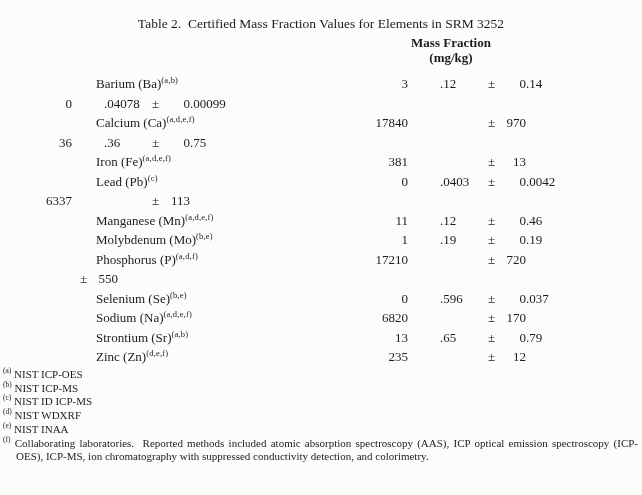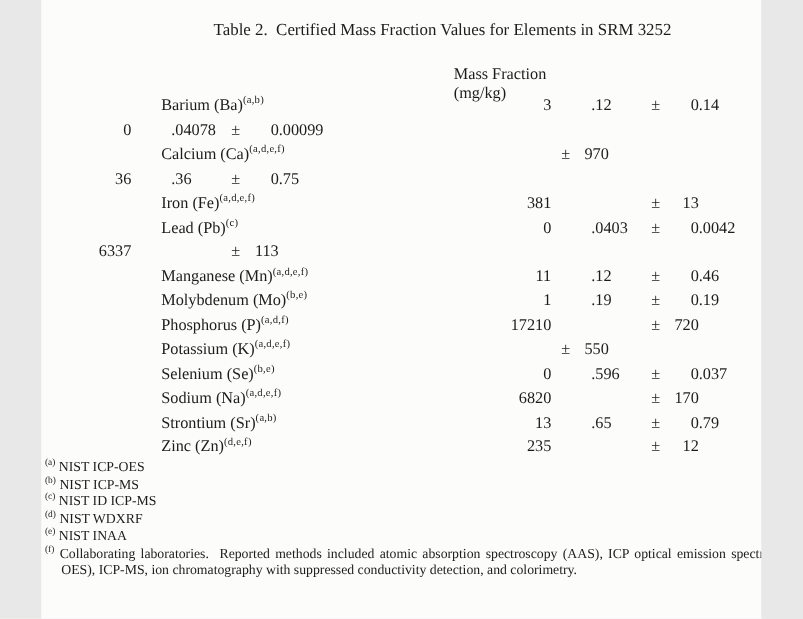--- a/index.html
+++ b/index.html
@@ -1,33 +1,33 @@
 <!DOCTYPE html>
 <html><head>
 <meta charset="utf-8">
 <style>
   html,body{margin:0;padding:0;}
   body{background:#e8e8e8;}
   .page{
     position:relative;
-    width:576px;height:495px;
+    width:642px;height:495px;
     margin:0 auto;
     background:#fcfcfb;
     color:#1c1c1c;
     font-family:"Liberation Serif","DejaVu Serif",serif;
     font-size:13px;
     overflow:hidden;
   }
   .title{
     position:absolute;top:16px;left:0;width:642px;
     text-align:center;font-size:13.5px;white-space:pre;
   }
   .col-header{
-    position:absolute;top:52px;left:330px;width:242px;
-    text-align:left;line-height:14.5px;
+    position:absolute;top:36px;left:330px;width:242px;
+    text-align:center;line-height:14.5px;font-weight:bold;
   }
   .rows{position:absolute;top:74px;left:0;width:642px;}
   .trow{display:flex;height:19.5px;line-height:19.5px;white-space:pre;}
   .c{display:block;flex:0 0 auto;}
   .label{margin-left:96px;width:240px;text-align:left;}
   .vint {width:72px;text-align:right;}
   .vfrac{width:48px;text-align:left;padding-left:32px;}
   .pm   {width:14px;text-align:left;}
   .uint {width:24px;text-align:right;}
   .ufrac{width:60px;text-align:left;}
@@ -47,29 +47,29 @@
 
 <div class="page">
   <div class="title">Table 2.&nbsp; Certified Mass Fraction Values for Elements in SRM 3252</div>
   <div class="col-header">
     <div>Mass Fraction</div>
     <div>(mg/kg)</div>
   </div>
   <div class="rows">
       <div class="trow"><span class="c label">Barium (Ba)<sup class="method">(a,b)</sup></span><span class="c vint">3</span><span class="c vfrac">.12</span><span class="c pm">±</span><span class="c uint">0</span><span class="c ufrac">.14</span></div>
       <div class="trow"><span class="c vint">0</span><span class="c vfrac">.04078</span><span class="c pm">±</span><span class="c uint">0</span><span class="c ufrac">.00099</span></div>
-      <div class="trow"><span class="c label">Calcium (Ca)<sup class="method">(a,d,e,f)</sup></span><span class="c vfrac"></span><span class="c pm">±</span><span class="c uint">970</span><span class="c ufrac"></span></div>
+      <div class="trow"><span class="c label">Calcium (Ca)<sup class="method">(a,d,e,f)</sup></span><span class="c vint">17840</span><span class="c vfrac"></span><span class="c pm">±</span><span class="c uint">970</span><span class="c ufrac"></span></div>
       <div class="trow"><span class="c vint">36</span><span class="c vfrac">.36</span><span class="c pm">±</span><span class="c uint">0</span><span class="c ufrac">.75</span></div>
       <div class="trow"><span class="c label">Iron (Fe)<sup class="method">(a,d,e,f)</sup></span><span class="c vint">381</span><span class="c vfrac"></span><span class="c pm">±</span><span class="c uint">13</span><span class="c ufrac"></span></div>
       <div class="trow"><span class="c label">Lead (Pb)<sup class="method">(c)</sup></span><span class="c vint">0</span><span class="c vfrac">.0403</span><span class="c pm">±</span><span class="c uint">0</span><span class="c ufrac">.0042</span></div>
       <div class="trow"><span class="c vint">6337</span><span class="c vfrac"></span><span class="c pm">±</span><span class="c uint">113</span><span class="c ufrac"></span></div>
       <div class="trow"><span class="c label">Manganese (Mn)<sup class="method">(a,d,e,f)</sup></span><span class="c vint">11</span><span class="c vfrac">.12</span><span class="c pm">±</span><span class="c uint">0</span><span class="c ufrac">.46</span></div>
       <div class="trow"><span class="c label">Molybdenum (Mo)<sup class="method">(b,e)</sup></span><span class="c vint">1</span><span class="c vfrac">.19</span><span class="c pm">±</span><span class="c uint">0</span><span class="c ufrac">.19</span></div>
       <div class="trow"><span class="c label">Phosphorus (P)<sup class="method">(a,d,f)</sup></span><span class="c vint">17210</span><span class="c vfrac"></span><span class="c pm">±</span><span class="c uint">720</span><span class="c ufrac"></span></div>
-      <div class="trow"><span class="c label">Potassium (K)<sup class="method">(a,d,e,f)</sup></span><span class="c vfrac"></span><span class="c pm">±</span><span class="c uint">550</span><span class="c ufrac"></span></div>
+      <div class="trow"><span class="c vfrac"></span><span class="c pm">±</span><span class="c uint">550</span><span class="c ufrac"></span></div>
       <div class="trow"><span class="c label">Selenium (Se)<sup class="method">(b,e)</sup></span><span class="c vint">0</span><span class="c vfrac">.596</span><span class="c pm">±</span><span class="c uint">0</span><span class="c ufrac">.037</span></div>
       <div class="trow"><span class="c label">Sodium (Na)<sup class="method">(a,d,e,f)</sup></span><span class="c vint">6820</span><span class="c vfrac"></span><span class="c pm">±</span><span class="c uint">170</span><span class="c ufrac"></span></div>
       <div class="trow"><span class="c label">Strontium (Sr)<sup class="method">(a,b)</sup></span><span class="c vint">13</span><span class="c vfrac">.65</span><span class="c pm">±</span><span class="c uint">0</span><span class="c ufrac">.79</span></div>
       <div class="trow"><span class="c label">Zinc (Zn)<sup class="method">(d,e,f)</sup></span><span class="c vint">235</span><span class="c vfrac"></span><span class="c pm">±</span><span class="c uint">12</span><span class="c ufrac"></span></div>
     </div>
   <div class="footnotes">
       <div class="footnote"><sup class="fmark">(a)</sup> <span>NIST ICP-OES</span></div>
       <div class="footnote"><sup class="fmark">(b)</sup> <span>NIST ICP-MS</span></div>
       <div class="footnote"><sup class="fmark">(c)</sup> <span>NIST ID ICP-MS</span></div>
       <div class="footnote"><sup class="fmark">(d)</sup> <span>NIST WDXRF</span></div>

